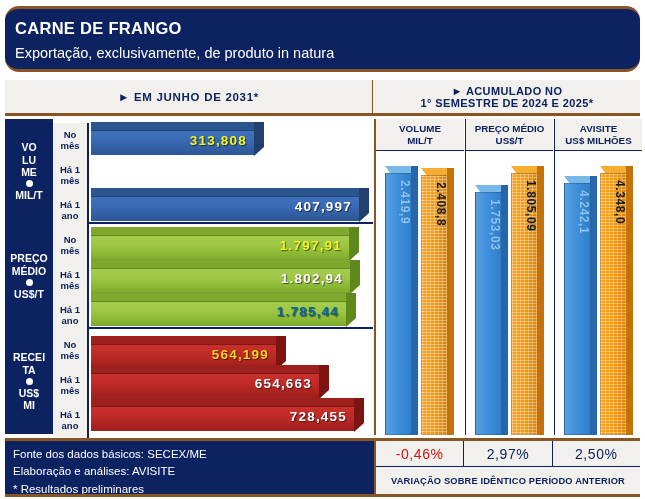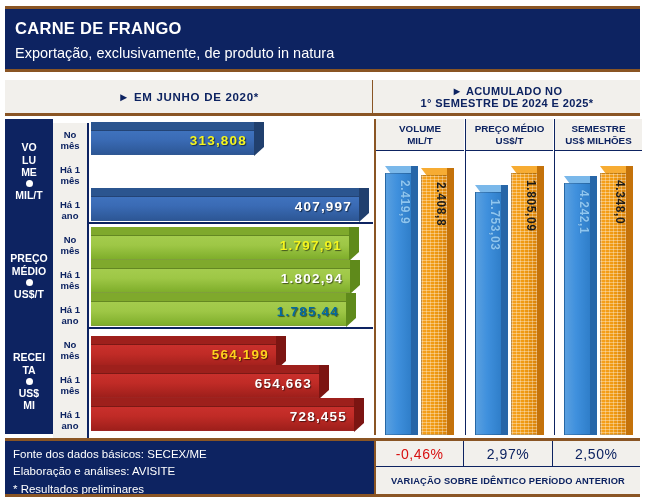--- a/index.html
+++ b/index.html
@@ -15,20 +15,21 @@
     background: #ffffff;
   }
 
   
   #title-band {
     position: absolute; left: 5px; top: 6px;
     width: 635px; height: 66px;
     background: #0d2361;
     border-top: 3px solid #8a5524;
     border-bottom: 3px solid #8a5524;
+    border-radius: 14px;
   }
   #title-band .t1 {
     color: #ffffff; font-weight: bold; font-size: 16.5px;
     letter-spacing: .3px;
     position: absolute; left: 10px; top: 10px;
     white-space: nowrap;
   }
   #title-band .t2 {
     color: #ffffff; font-weight: normal; font-size: 14.5px;
     position: absolute; left: 10px; top: 36px;
@@ -232,21 +233,21 @@
 
 <div id="root">
 
   <div id="title-band">
     <div class="t1">CARNE DE FRANGO</div>
     <div class="t2">Exportação, exclusivamente, de produto in natura</div>
   </div>
 
   <div id="hdr-row">
     <div id="hdr-left">
-      <span class="hdr-txt">► EM JUNHO DE 2020*</span>
+      <span class="hdr-txt">► EM JUNHO DE 2031*</span>
     </div>
     <div id="hdr-right">
       <span class="hdr-txt small">► ACUMULADO NO</span>
       <span class="hdr-txt small">1° SEMESTRE DE 2024 E 2025*</span>
     </div>
   </div>
 
   <div id="left-panel">
 
     <div class="grp g0">
@@ -414,21 +415,21 @@
           <div class="vtop"></div>
           <div class="vface"></div>
           <div class="vcap"></div>
           <span class="vval">1.805,09</span>
         </div>
       </div>
     </div>
 
     <div class="vcol v2">
       <div class="vcol-hd">
-        <span>SEMESTRE</span>
+        <span>AVISITE</span>
         <span>US$ MILHÕES</span>
       </div>
       <div class="vplot">
         <div class="vbar vb-blue" style="left:9px; height:259px;">
           <div class="vtop"></div>
           <div class="vface"></div>
           <div class="vcap"></div>
           <span class="vval">4.242,1</span>
         </div>
         <div class="vbar vb-or" style="left:45px; height:269px;">

